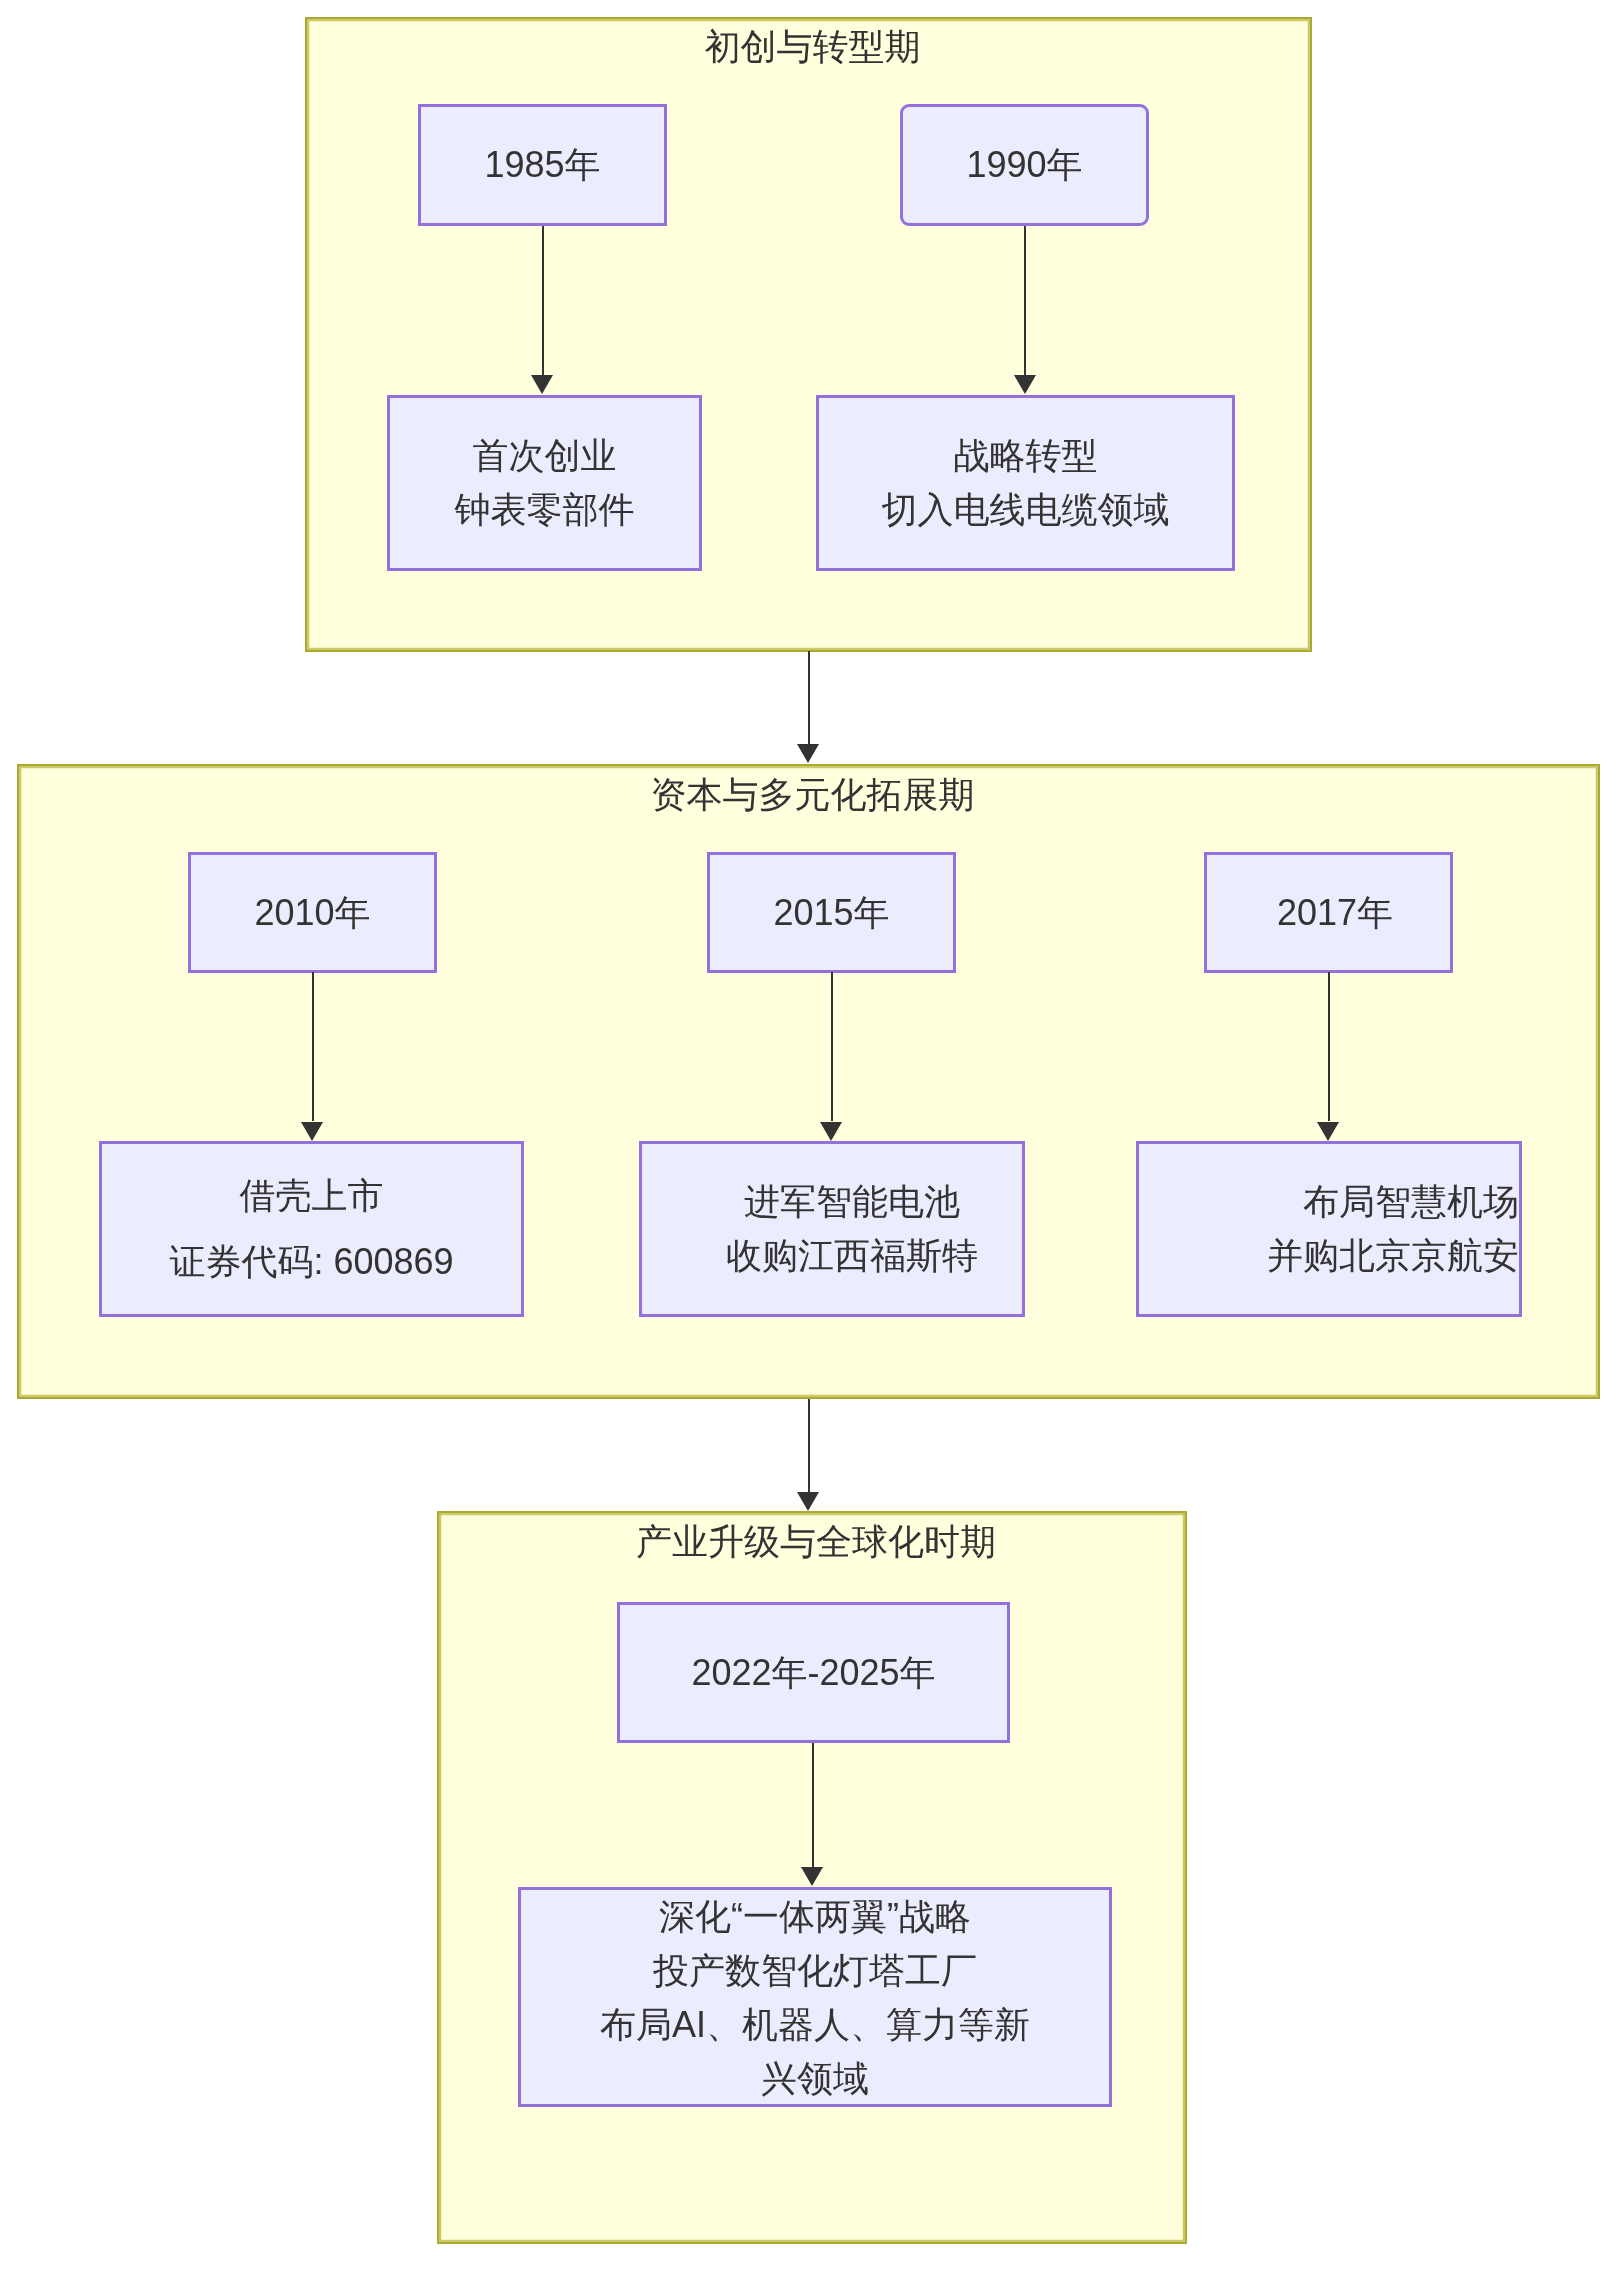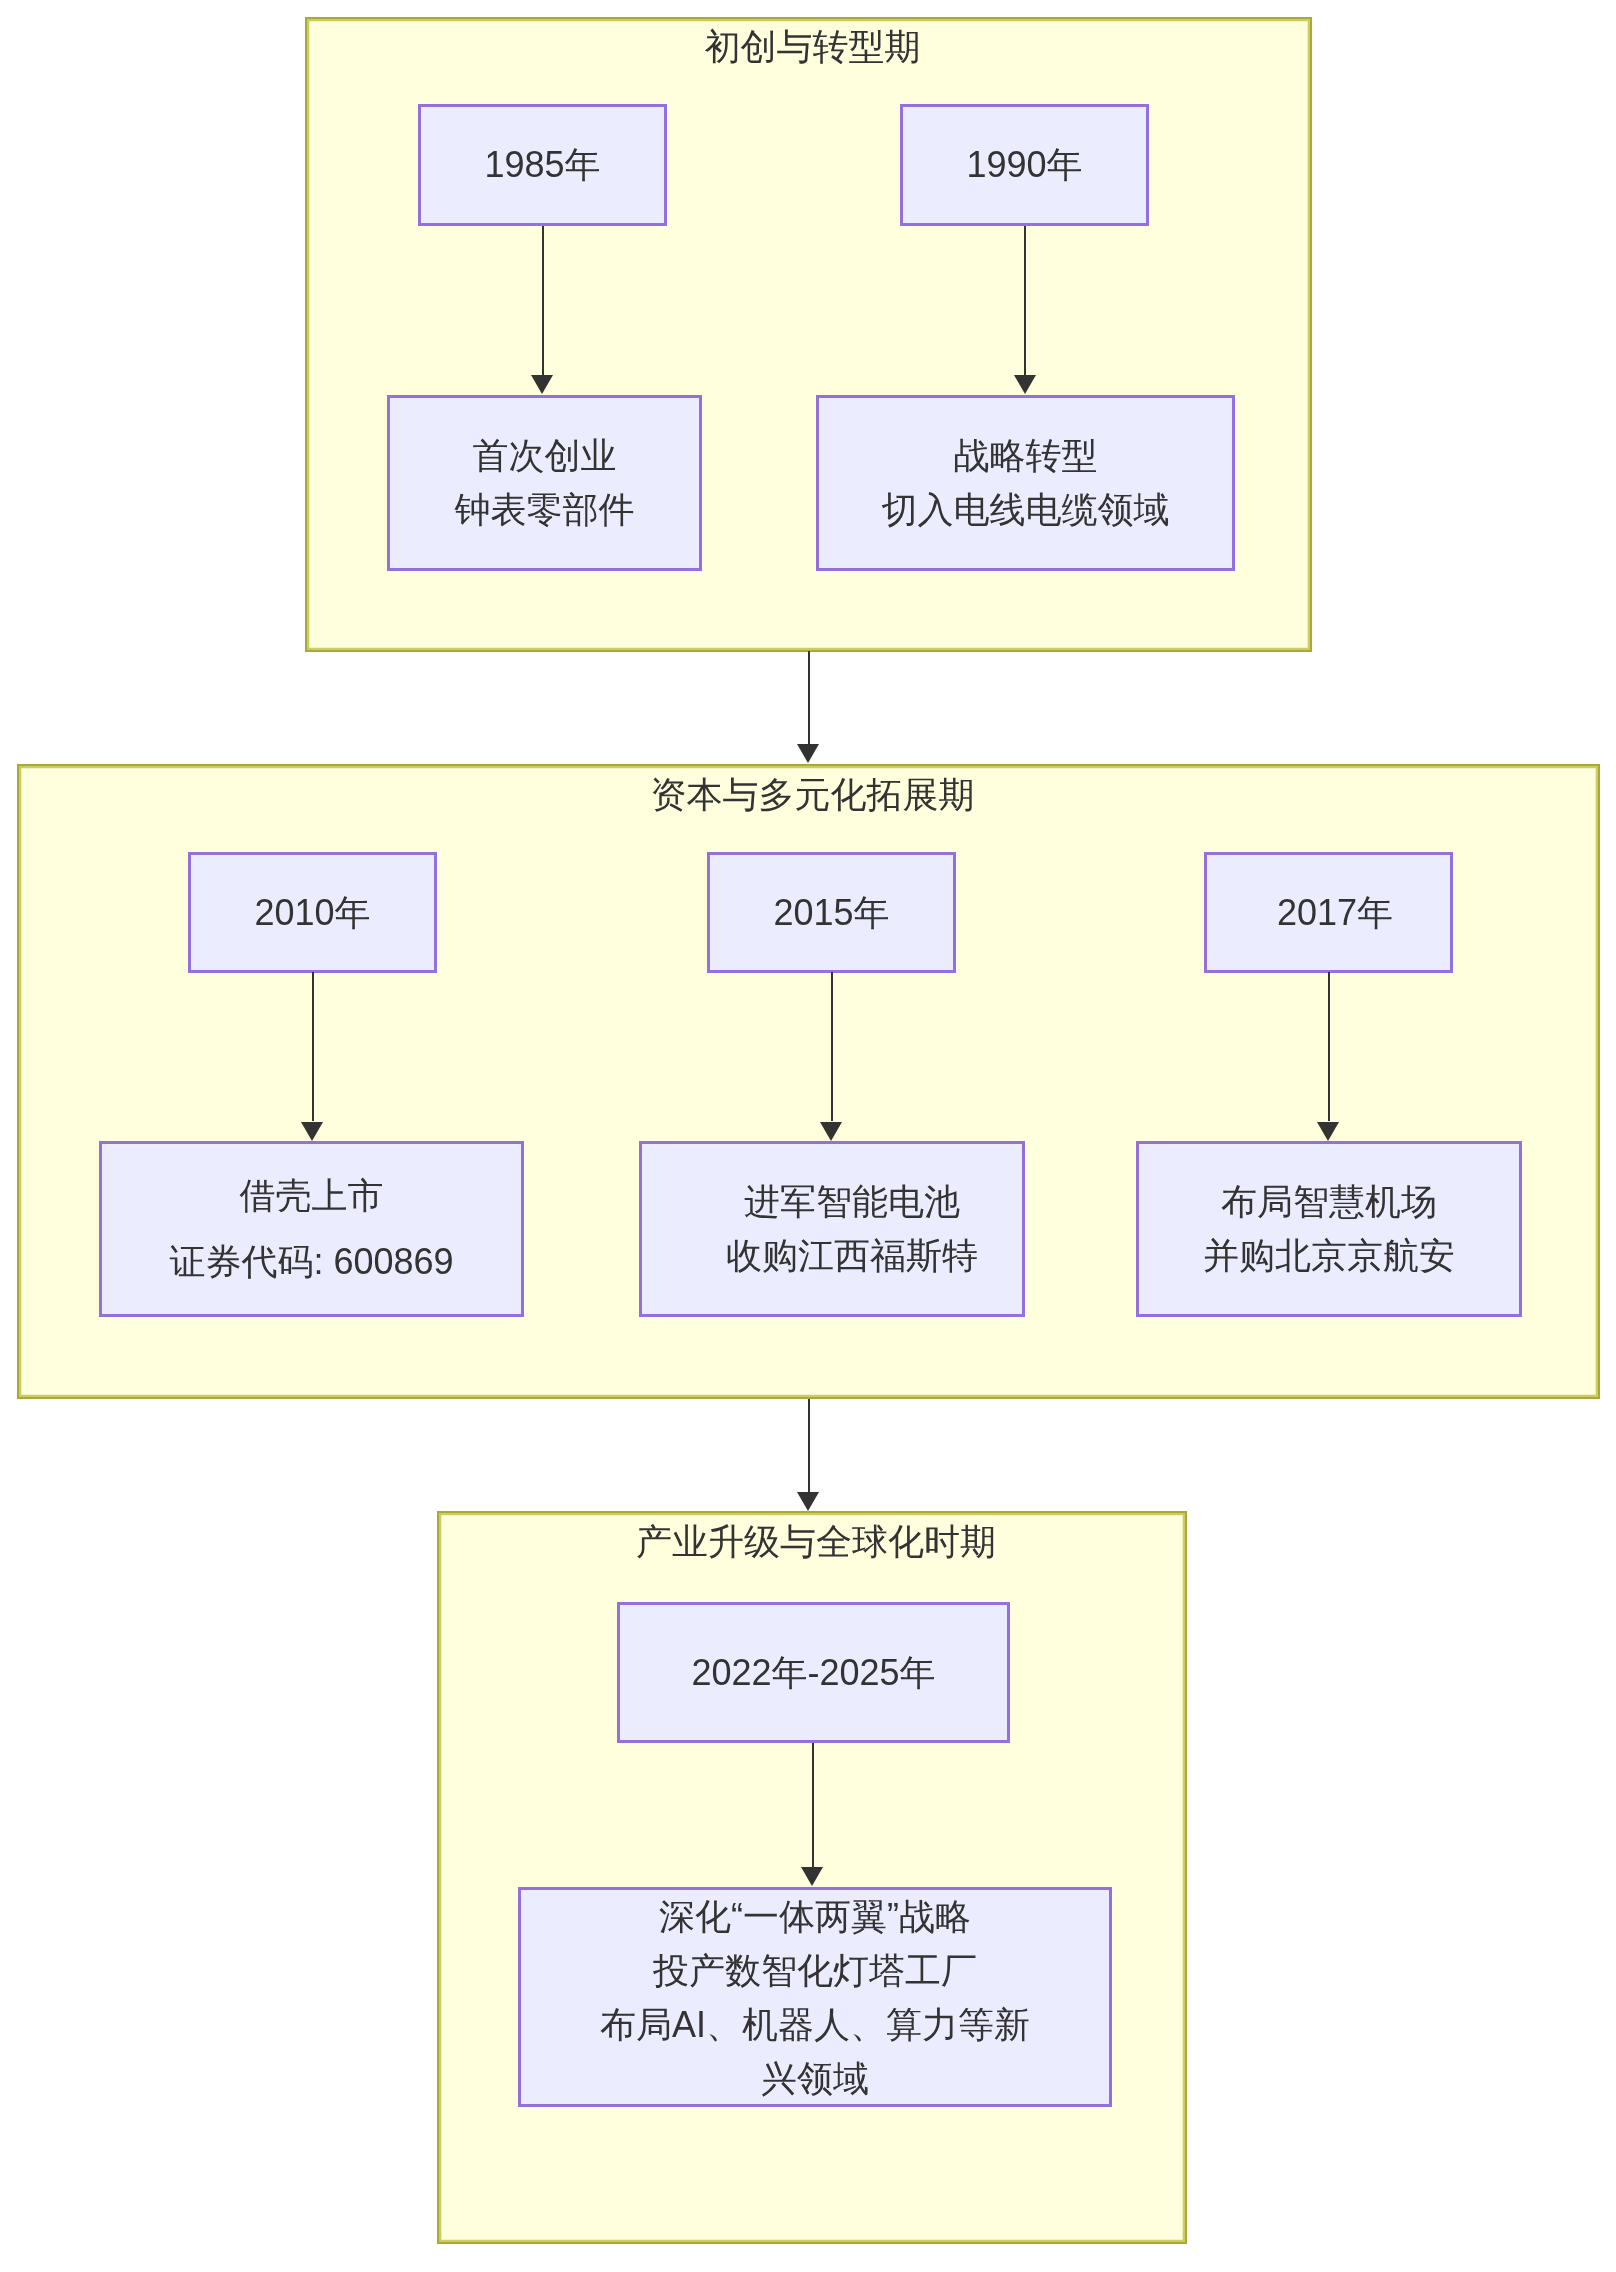--- a/index.html
+++ b/index.html
@@ -64,21 +64,21 @@
 
 <div id="diagram">
 
   <section class="cluster" style="left:305px; top:16.5px; width:1007px; height:635px;">
     <div class="cluster-title">初创与转型期</div>
 
     <div class="node" style="left:111px; top:85px; width:249px; height:122px;">
       <span class="line">1985年</span>
     </div>
 
-    <div class="node" style="left:593px; top:85px; width:249px; height:122px;">
+    <div class="node" style="left:593px; top:85px; width:249px; height:122px;border-radius:9px;">
       <span class="line">1990年</span>
     </div>
 
     <div class="edge-line" style="left:235px; top:207px; height:149px;"></div>
     <div class="edge-head" style="left:224px; top:356px;"></div>
 
     <div class="edge-line" style="left:717px; top:207px; height:149px;"></div>
     <div class="edge-head" style="left:707px; top:356px;"></div>
 
     <div class="node" style="left:80px; top:376px; width:315px; height:176px;">
@@ -122,21 +122,21 @@
     <div class="node" style="left:80px; top:375px; width:425px; height:176px;gap:12px;">
       <span class="line">借壳上市</span>
       <span class="line">证券代码: 600869</span>
     </div>
 
     <div class="node" style="left:620px; top:375px; width:386px; height:176px;padding-left:40px;">
       <span class="line">进军智能电池</span>
       <span class="line">收购江西福斯特</span>
     </div>
 
-    <div class="node" style="left:1117px; top:375px; width:386px; height:176px;">
+    <div class="node" style="left:1117px; top:375px; width:386px; height:176px;align-items:flex-end;">
       <span class="line">布局智慧机场</span>
       <span class="line">并购北京京航安</span>
     </div>
   </section>
 
   <div class="edge-line" style="left:808px; top:1399px; height:93px;"></div>
   <div class="edge-head" style="left:797px; top:1492px;"></div>
 
   <section class="cluster" style="left:437px; top:1511px; width:750px; height:733px;">
     <div class="cluster-title">产业升级与全球化时期</div>

